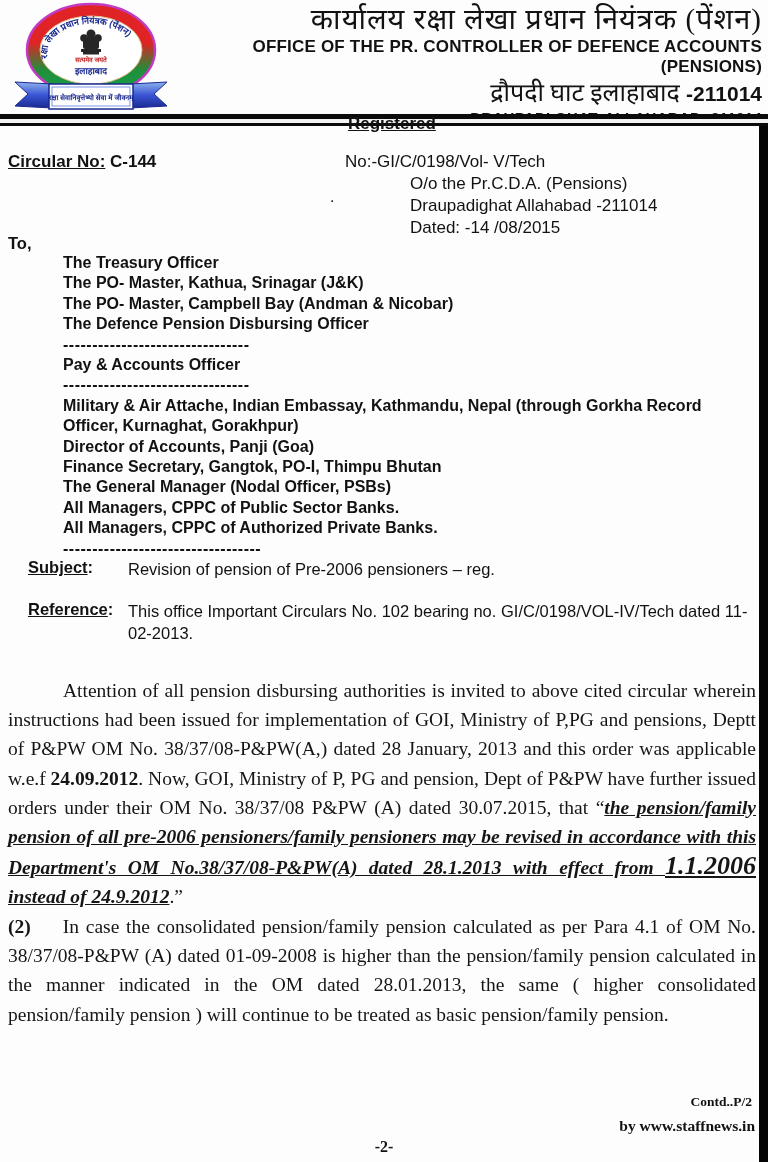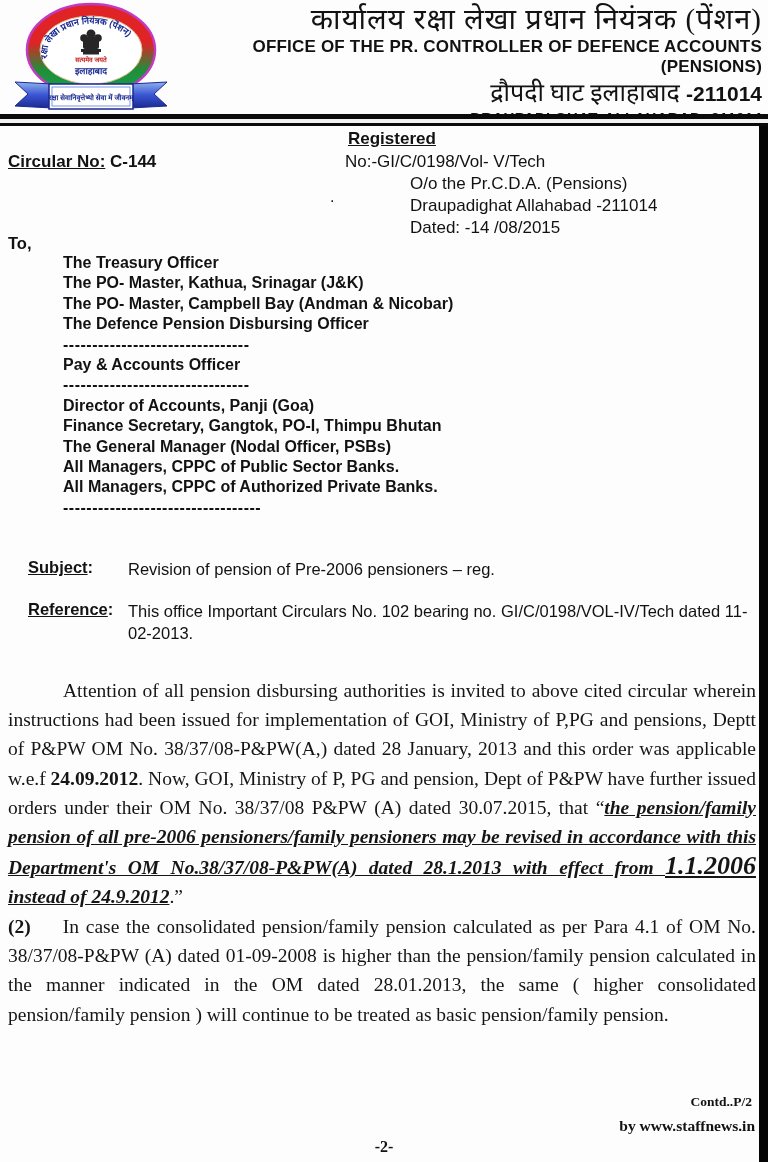--- a/index.html
+++ b/index.html
@@ -18,21 +18,21 @@
   .h-hindi-2 b { font-family:"Liberation Sans", sans-serif; font-size:21px; }
   .h-eng-2  { font-weight:bold; font-size:15px; line-height:18px; margin-top:1px; letter-spacing:0.3px; }
 
   .double-rule {
     position:absolute; left:0; top:114px; width:768px; height:12px;
     border-top:5px solid #0b0b0b; border-bottom:3px solid #0b0b0b; background:#f2f2f2;
   }
   .scan-bar { position:absolute; right:0; top:126px; width:9px; height:1036px; background:#050505; }
 
   
-  .registered { position:absolute; left:348px; top:129px; font-size:17px; font-weight:bold; text-decoration:underline; }
+  .registered { position:absolute; left:348px; top:114px; font-size:17px; font-weight:bold; text-decoration:underline; }
   .circular-no { position:absolute; left:8px; top:152px; font-size:17px; font-weight:bold; }
   .circular-no .u { text-decoration:underline; }
   .file-block { position:absolute; left:345px; top:151px; font-size:17px; line-height:22px; }
   .file-block .indent { padding-left:65px; }
   .stray-dot { position:absolute; left:330px; top:188px; font-size:16px; }
 
   
   .to-label { position:absolute; left:8px; top:234px; font-size:16.5px; font-weight:bold; }
   .recipients { position:absolute; left:63px; top:253px; width:694px; font-size:16px; font-weight:bold; line-height:20.4px; }
   .recipient-line { white-space:normal; }
@@ -143,20 +143,21 @@
 
   <div class="to-label">To,</div>
   <div class="recipients">
       <div class="recipient-line">The Treasury Officer</div>
       <div class="recipient-line">The PO- Master, Kathua, Srinagar (J&amp;K)</div>
       <div class="recipient-line">The PO- Master, Campbell Bay (Andman &amp; Nicobar)</div>
       <div class="recipient-line">The Defence Pension Disbursing Officer</div>
       <div class="recipient-line dashes">--------------------------------</div>
       <div class="recipient-line">Pay &amp; Accounts Officer</div>
       <div class="recipient-line dashes">--------------------------------</div>
+      <div class="recipient-line">Military &amp; Air Attache, Indian Embassay, Kathmandu, Nepal (through Gorkha Record Officer, Kurnaghat, Gorakhpur)</div>
       <div class="recipient-line">Director of Accounts, Panji (Goa)</div>
       <div class="recipient-line">Finance Secretary, Gangtok, PO-I, Thimpu Bhutan</div>
       <div class="recipient-line">The General Manager (Nodal Officer, PSBs)</div>
       <div class="recipient-line">All Managers, CPPC of Public Sector Banks.</div>
       <div class="recipient-line">All Managers, CPPC of Authorized Private Banks.</div>
       <div class="recipient-line dashes">----------------------------------</div>
     </div>
 
   <div class="subject-row">
     <span class="label-u">Subject</span><span class="label-colon">:</span>

